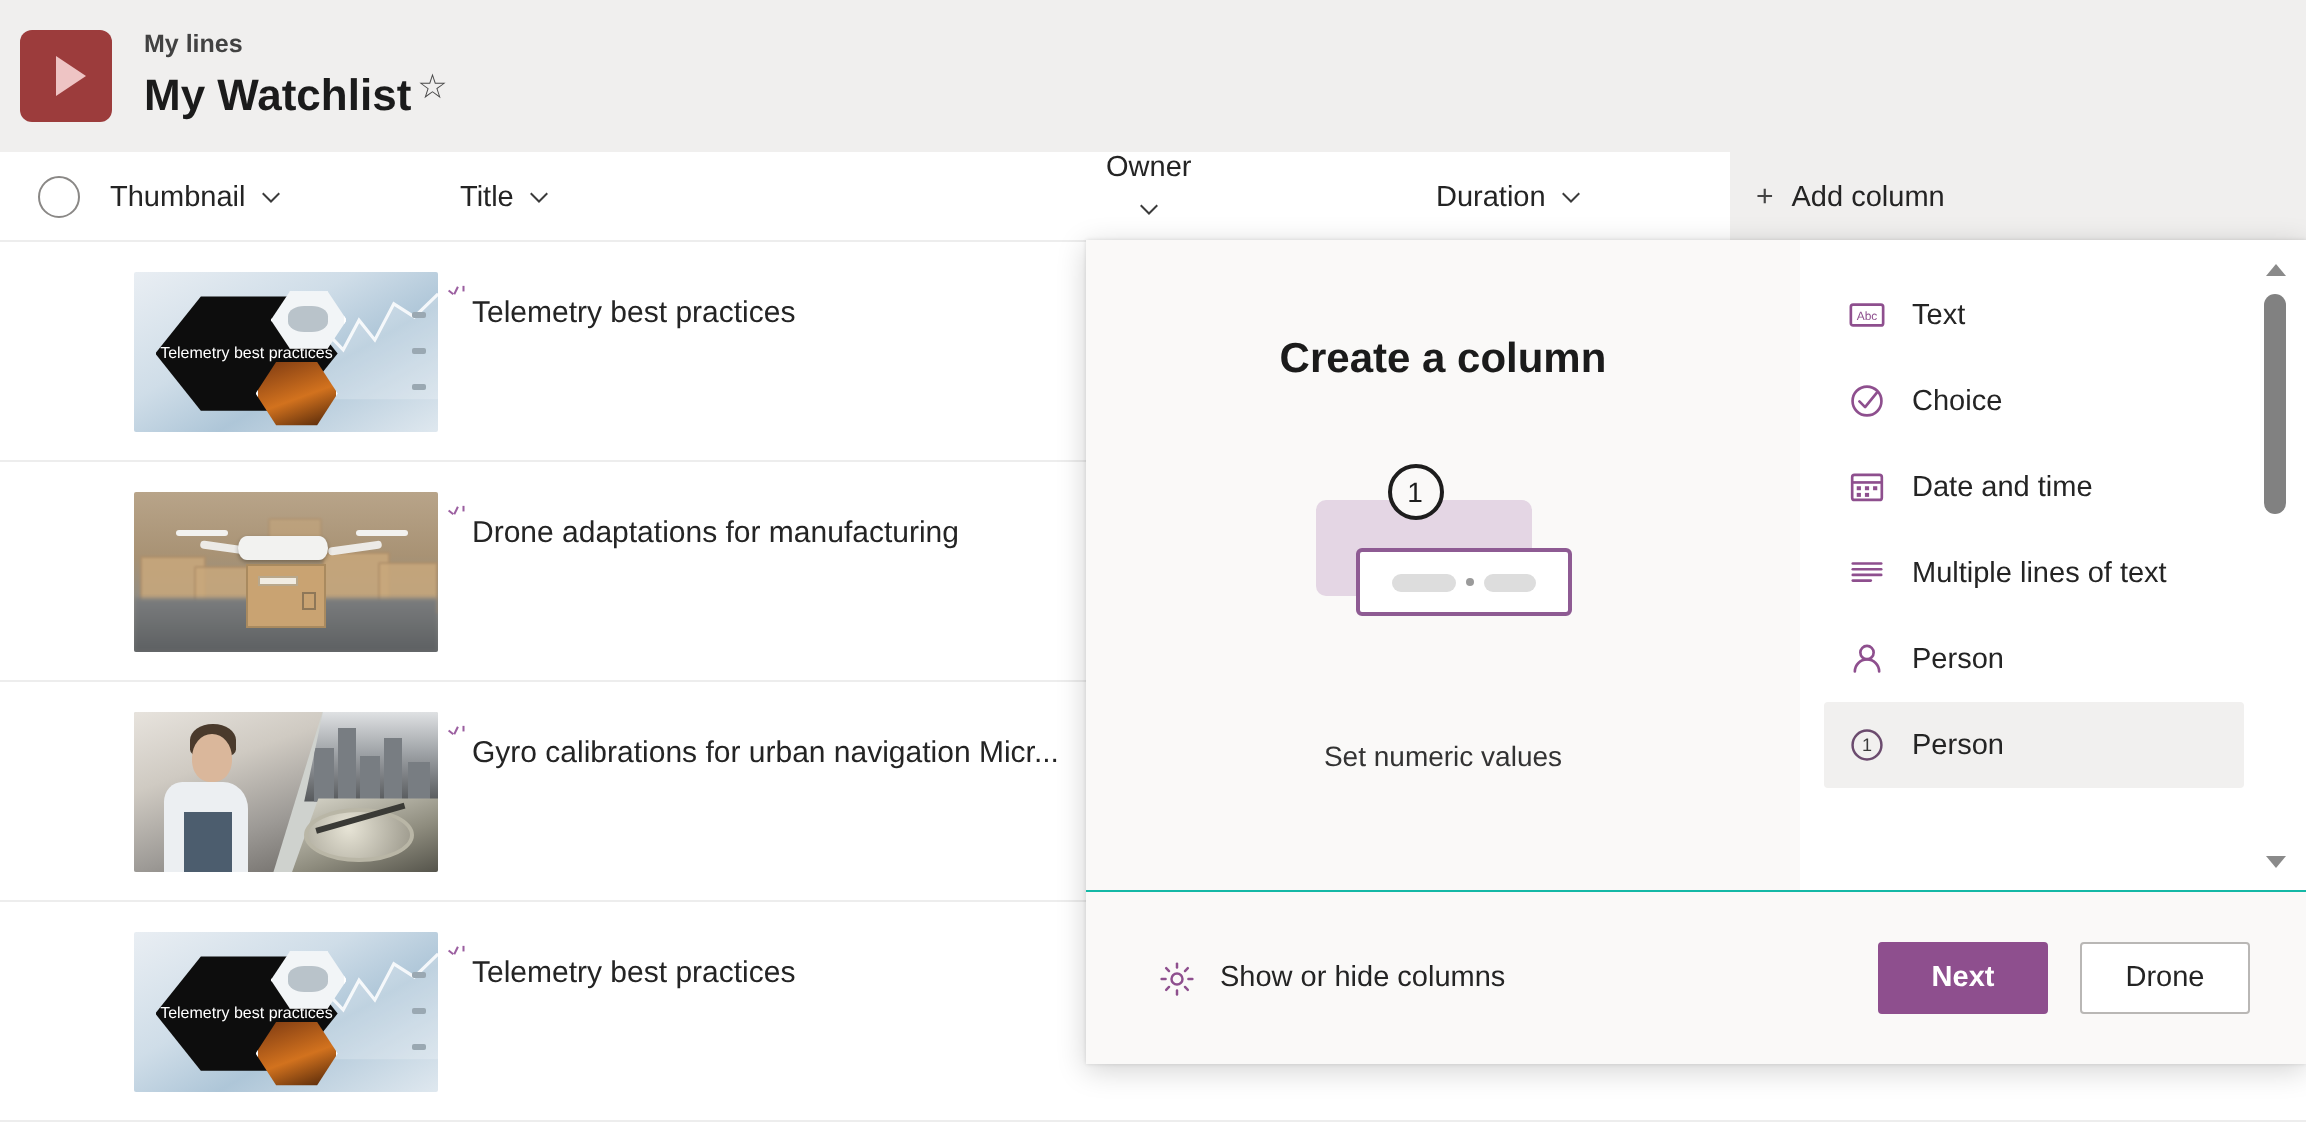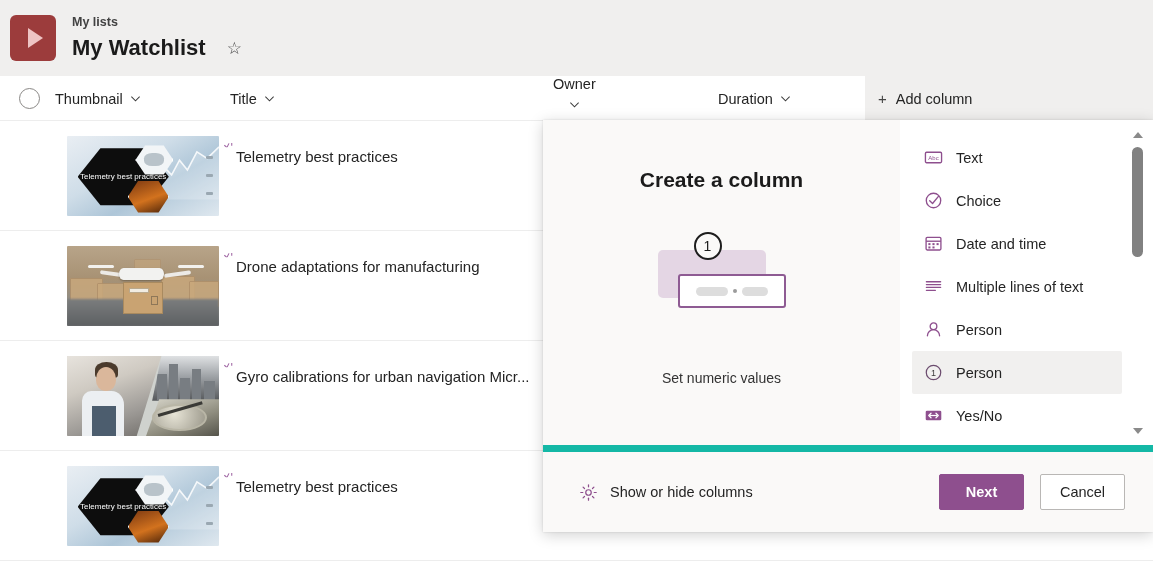--- a/index.html
+++ b/index.html
@@ -30,21 +30,21 @@
     border-left:15px solid #eec4c4;
     border-top:10px solid transparent;
     border-bottom:10px solid transparent;
     margin-left:4px;
   }
   #header-text { display:flex; flex-direction:column; justify-content:center; }
   #breadcrumb-my-lists {
     font-size:12.5px; color:#424242; line-height:15px; margin-bottom:5px;
     font-weight:600;
   }
-  #title-row { display:flex; align-items:center; gap:21px; }
+  #title-row { display:flex; align-items:flex-start; gap:3px; }
   #page-title { font-size:22px; font-weight:600; color:#1b1b1b; line-height:26px; }
   #favorite-star { font-size:17px; color:#4a4a4a; line-height:17px; cursor:pointer; }
 
   
   #list-surface {
     position:absolute; left:0; top:76px; width:1153px; height:489px;
     background:#ffffff;
   }
 
   
@@ -285,21 +285,21 @@
   #sb-down { bottom:0; }
   .sb-tri { width:0; height:0; border-left:5px solid transparent; border-right:5px solid transparent; }
   #sb-up .sb-tri { border-bottom:6px solid #8a8a8a; }
   #sb-down .sb-tri { border-top:6px solid #8a8a8a; }
   #sb-thumb {
     position:absolute; left:2px; top:19px; width:11px; height:110px;
     background:#818181; border-radius:6px; cursor:pointer;
   }
 
   #dialog-footer {
-    height:87px; border-top:7px solid #14b8a6;
+    height:87px; border-top:1px solid #14b8a6;
     background:#faf9f8;
     display:flex; align-items:center; justify-content:space-between;
     padding:0 28px 0 36px;
   }
   #show-hide-columns {
     display:flex; align-items:center; gap:12px;
     font-size:14.5px; color:#242424; cursor:pointer;
   }
   #footer-buttons { display:flex; align-items:center; gap:16px; }
   .dlg-btn {
@@ -311,21 +311,21 @@
   #cancel-button { background:#ffffff; color:#242424; border:1px solid #b9b7b5; }
 </style>
 </head>
 <body>
 
 <div id="app-header">
   <div id="list-logo">
     <div class="tri"></div>
   </div>
   <div id="header-text">
-    <div id="breadcrumb-my-lists">My lists</div>
+    <div id="breadcrumb-my-lists">My lines</div>
     <div id="title-row">
       <div id="page-title">My Watchlist</div>
       <div id="favorite-star">☆</div>
     </div>
   </div>
 </div>
 
 <div id="list-surface">
 
   <div id="column-header-row">
@@ -555,29 +555,20 @@
         </div>
 
         <div class="type-item selected">
           <svg class="type-ico" viewBox="0 0 20 20">
             <circle cx="10" cy="10" r="7.6" fill="none" stroke="#6b4b6e" stroke-width="1.3"></circle>
             <text x="10" y="13.4" font-size="9.5" fill="#3b3b3b" text-anchor="middle" font-family="Liberation Sans, sans-serif">1</text>
           </svg>
           <span>Person</span>
         </div>
 
-        <div class="type-item">
-          <svg class="type-ico" viewBox="0 0 20 20">
-            <rect x="1.8" y="5" width="16.4" height="10" rx="1.4" fill="#8e4f8e"></rect>
-            <path d="M7.4 7.6 L5 10 L7.4 12.4" fill="none" stroke="#ffffff" stroke-width="1.3" stroke-linecap="round" stroke-linejoin="round"></path>
-            <path d="M12.6 7.6 L15 10 L12.6 12.4" fill="none" stroke="#ffffff" stroke-width="1.3" stroke-linecap="round" stroke-linejoin="round"></path>
-            <line x1="5.6" y1="10" x2="14.4" y2="10" stroke="#ffffff" stroke-width="1.3"></line>
-          </svg>
-          <span>Yes/No</span>
-        </div>
 
       </div>
 
       <div id="type-scrollbar">
         <div class="sb-arrow" id="sb-up">
           <div class="sb-tri"></div>
         </div>
         <div id="sb-thumb"></div>
         <div class="sb-arrow" id="sb-down">
           <div class="sb-tri"></div>
@@ -599,17 +590,17 @@
           <line x1="4.3" y1="4.3" x2="5.8" y2="5.8"></line>
           <line x1="14.2" y1="14.2" x2="15.7" y2="15.7"></line>
           <line x1="4.3" y1="15.7" x2="5.8" y2="14.2"></line>
           <line x1="14.2" y1="5.8" x2="15.7" y2="4.3"></line>
         </g>
       </svg>
       <span>Show or hide columns</span>
     </div>
     <div id="footer-buttons">
       <button class="dlg-btn" id="next-button">Next</button>
-      <button class="dlg-btn" id="cancel-button">Cancel</button>
+      <button class="dlg-btn" id="cancel-button">Drone</button>
     </div>
   </div>
 
 </div>
 
 </body></html>

